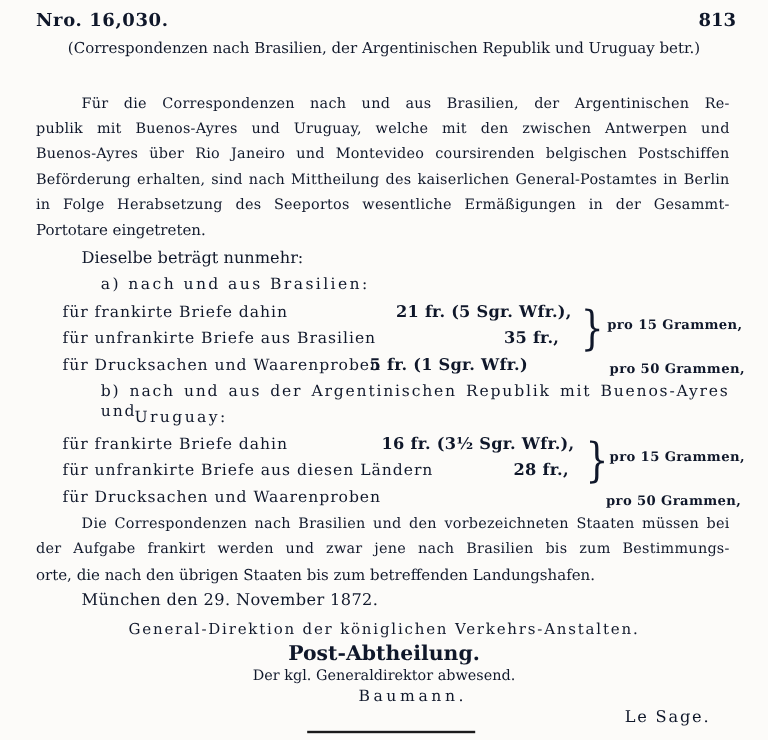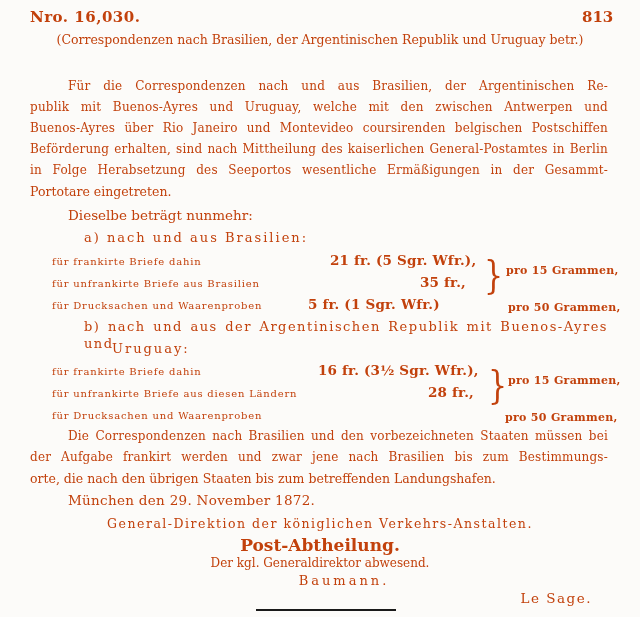--- a/index.html
+++ b/index.html
@@ -1,34 +1,34 @@
 <!DOCTYPE html>
 <html><head>
 <meta charset="utf-8">
 <style>
   html,body{margin:0;padding:0;background:#e8e8e4;}
   .page{
     position:relative;
     width:640px;height:617px;
     margin:0 auto;
     background:#fcfbf9;
-    color:#c2410c;
+    color:#0f172a;
     font-family:"DejaVu Serif","Liberation Serif",serif;
     overflow:hidden;
   }
   .line{position:absolute;white-space:nowrap;font-size:13px;line-height:17px;}
   .just{white-space:normal;text-align:justify;text-align-last:justify;font-size:12px;letter-spacing:.2px;}
   .center{left:0;width:640px;text-align:center;white-space:nowrap;}
   .hdr-num{font-size:15px;font-weight:600;letter-spacing:.5px;}
   .pagenum{font-size:15px;font-weight:700;}
   .subject{font-size:12.5px;}
   .proc{font-size:15px;font-weight:700;letter-spacing:.6px;}
   .intro{font-size:13.5px;}
   .sec-hdr{font-size:13px;letter-spacing:2px;}
-  .tariff-label{font-size:10px;letter-spacing:.8px;}
+  .tariff-label{font-size:13px;letter-spacing:.8px;}
   .amount{position:absolute;top:0;font-size:13.5px;font-weight:600;white-space:nowrap;letter-spacing:.2px;}
   .pro-note{position:absolute;font-size:11px;font-weight:600;white-space:nowrap;letter-spacing:.3px;}
   .brace{position:absolute;font-size:30px;font-weight:400;transform:scaleY(1.3);transform-origin:top;line-height:38px;}
   .dateline{font-size:13.5px;letter-spacing:.3px;}
   .authority{font-size:12.5px;letter-spacing:1.5px;}
   .dept{font-size:17px;font-weight:700;}
   .absence{font-size:12px;}
   .signer{font-size:13px;letter-spacing:3px;}
   .counter{font-size:13.5px;letter-spacing:1.5px;}
   .rule{position:absolute;height:2px;background:#1a1a1a;}

